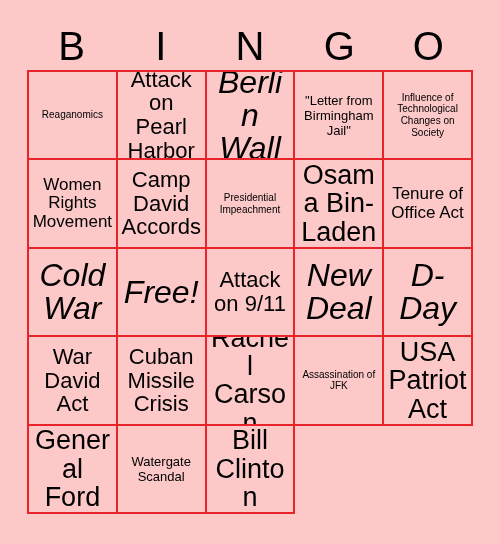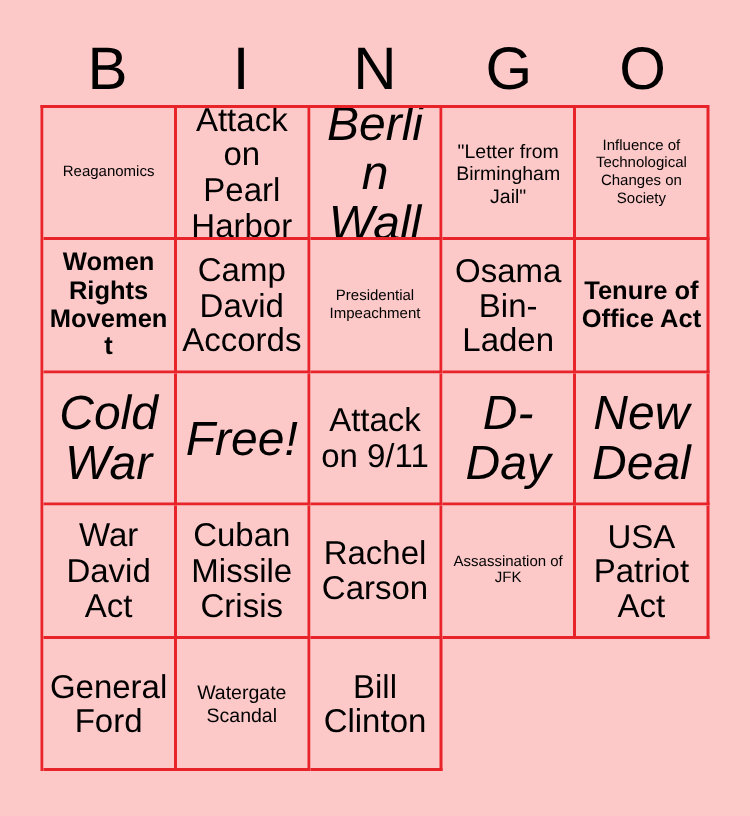--- a/index.html
+++ b/index.html
@@ -68,23 +68,23 @@
     color: #000000;
     font-family: "Liberation Sans", sans-serif;
     line-height: 1.08;
     display: block;
     width: 100%;
     word-wrap: break-word;
   }
   
   .sz-xs { font-size: 10px; line-height: 1.18; }
   .sz-s  { font-size: 13px; line-height: 1.16; }
-  .sz-m  { font-size: 17px; line-height: 1.10; font-weight: bold; }
+  .sz-m  { font-size: 17px; line-height: 1.10; }
   .sz-l  { font-size: 22px; line-height: 1.08; }
-  .sz-xl { font-size: 22px; line-height: 1.05; }
+  .sz-xl { font-size: 27px; line-height: 1.05; }
   .sz-xxl{ font-size: 32px; line-height: 1.02; font-style: italic; }
 </style>
 </head>
 <body>
 
 <div class="bingo-card">
 
   <div class="header-row">
     <div class="header-letter">B</div>
     <div class="header-letter">I</div>
@@ -130,25 +130,25 @@
     <div class="cell">
         <span class="cell-text sz-xxl">Cold War</span>
       </div>
     <div class="cell">
         <span class="cell-text sz-xxl">Free!</span>
       </div>
     <div class="cell">
         <span class="cell-text sz-l">Attack on 9/11</span>
       </div>
     <div class="cell">
-        <span class="cell-text sz-xxl">D-Day</span>
+        <span class="cell-text sz-xxl">New Deal</span>
       </div>
 
     <div class="cell">
-        <span class="cell-text sz-xxl">New Deal</span>
+        <span class="cell-text sz-xxl">D-Day</span>
       </div>
     <div class="cell">
         <span class="cell-text sz-l">War David Act</span>
       </div>
     <div class="cell">
         <span class="cell-text sz-l">Cuban Missile Crisis</span>
       </div>
     <div class="cell">
         <span class="cell-text sz-xl">Rachel Carson</span>
       </div>

